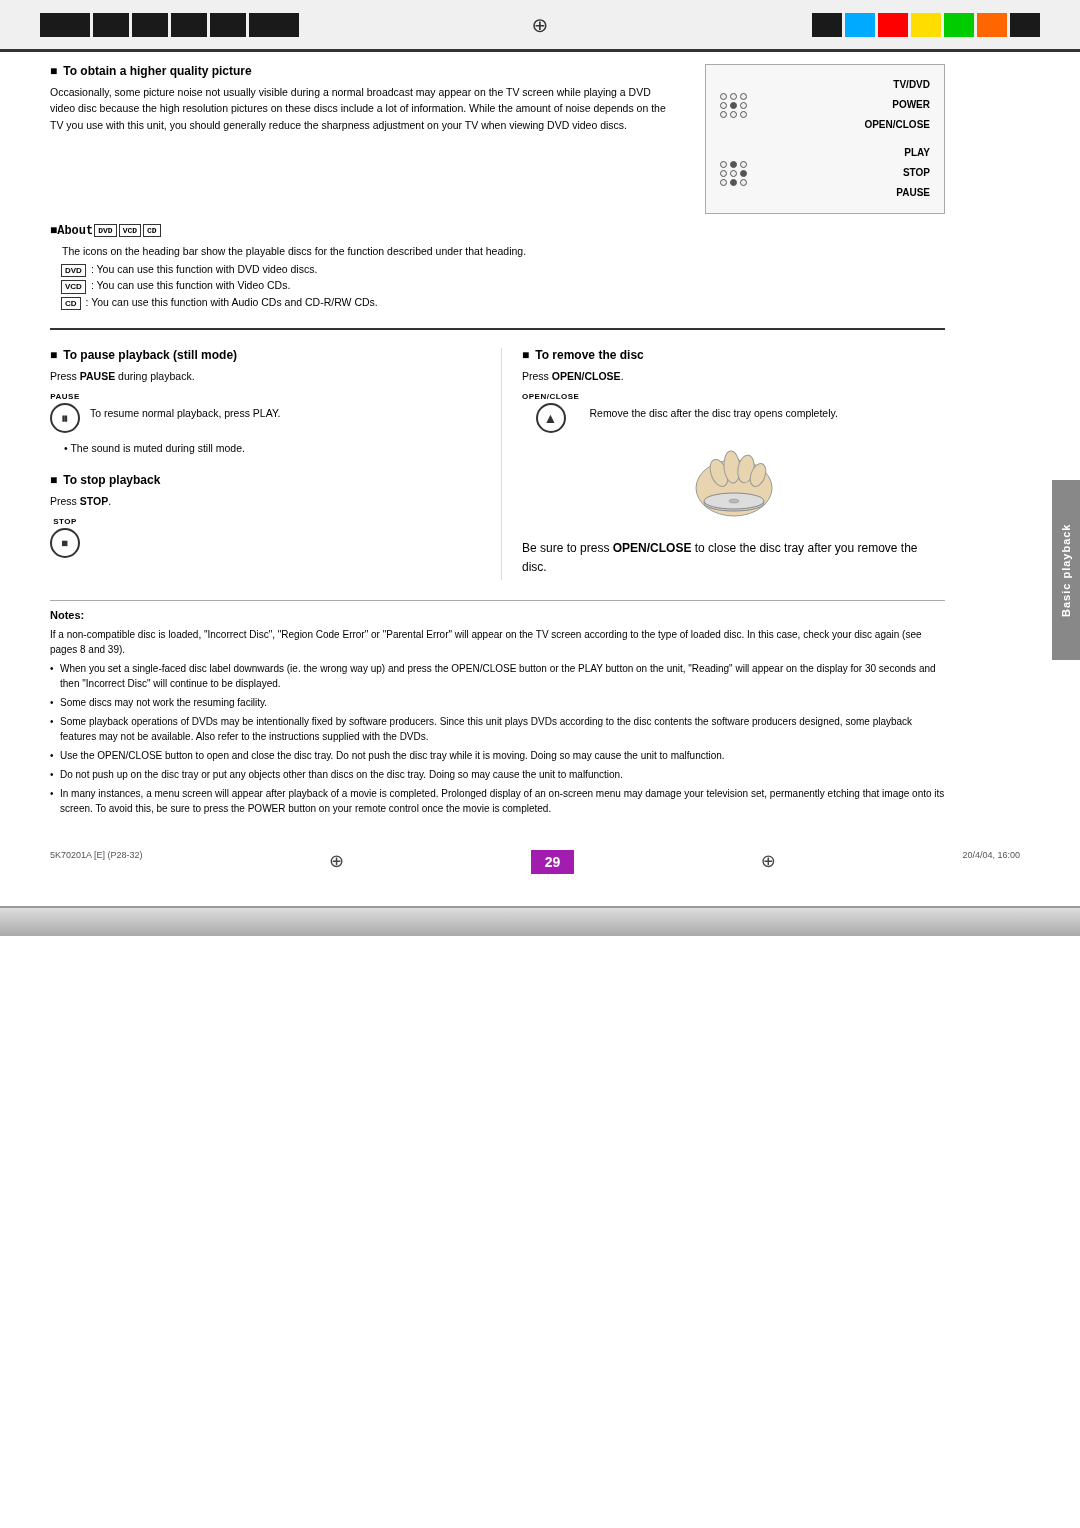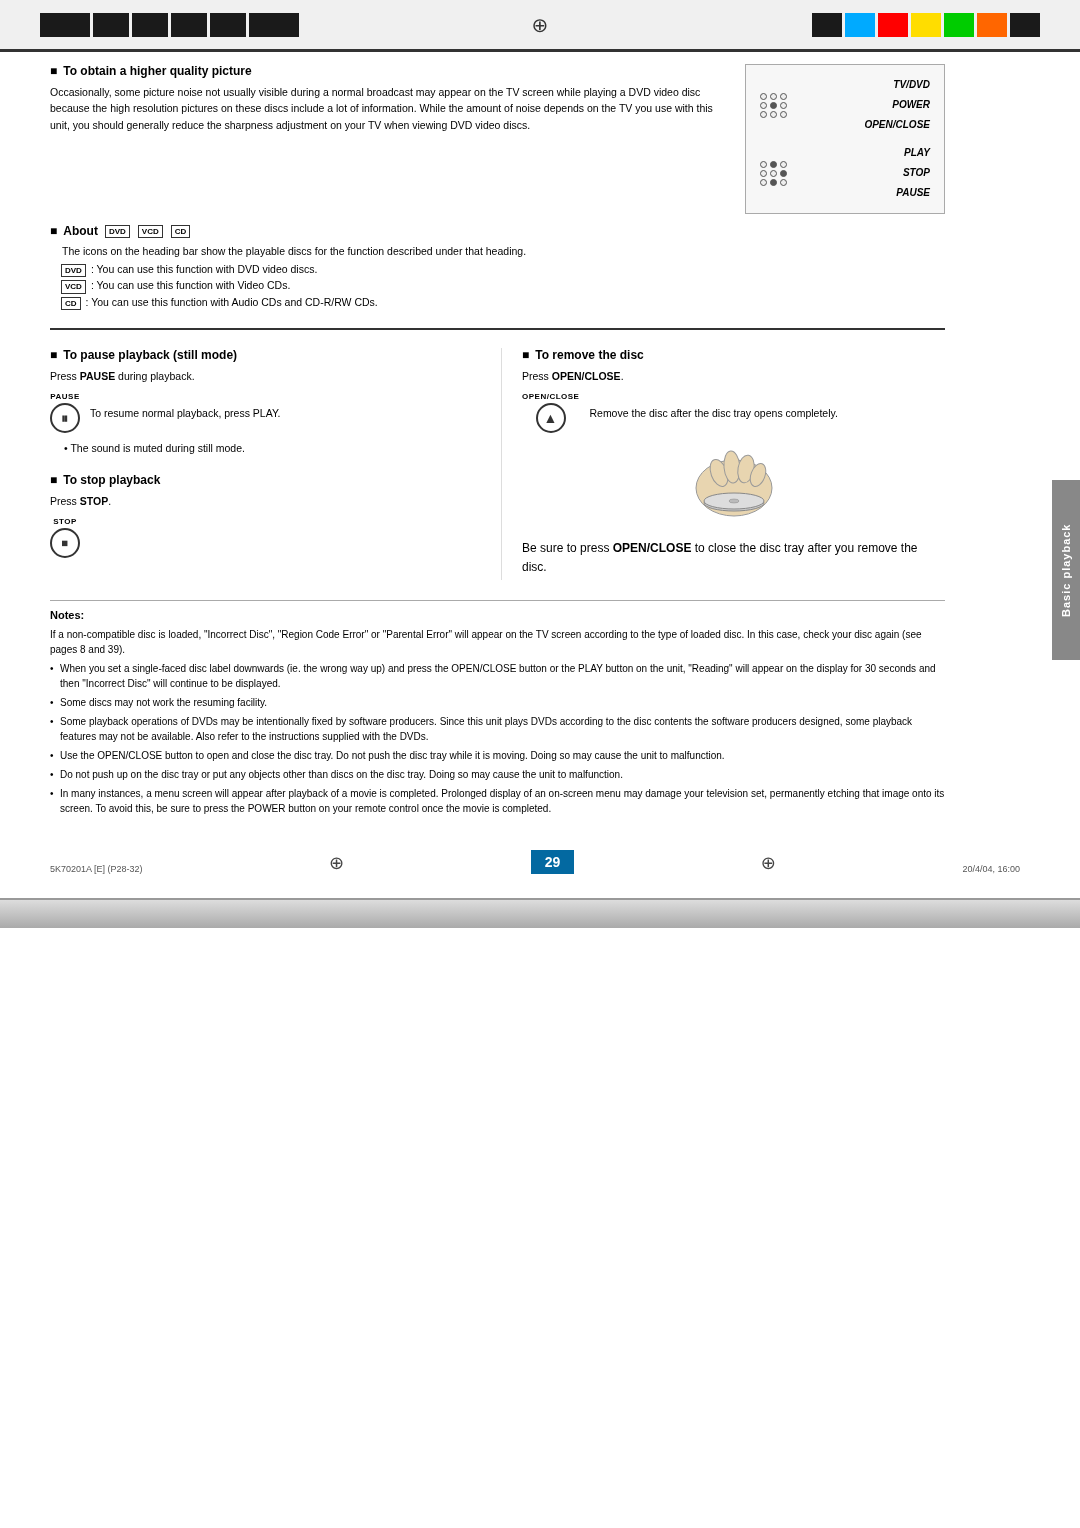--- a/index.html
+++ b/index.html
@@ -68,22 +68,22 @@
 
     
     .about-section {
       margin-top: 10px;
     }
     .about-heading {
       font-size: 12px;
       font-weight: bold;
       margin-bottom: 5px;
       display: flex;
-      align-items: flex-end;
-      gap: 6px;
+      align-items: flex-start;
+      font-family: Liberation Mono, monospace;
     }
     .about-heading::before {
       content: '■';
     }
     .disc-badge {
       display: inline-block;
       border: 1px solid #333;
       font-size: 8px;
       padding: 0 3px;
       margin: 0 1px;
@@ -188,30 +188,30 @@
       content: '';
     }
     .note-item.first {
       padding-left: 0;
     }
 
     
     .page-footer {
       display: flex;
       justify-content: space-between;
-      align-items: flex-end;
-      padding: 10px 60px 24px 50px;
+      align-items: flex-start;
+      padding: 10px 60px 32px 50px;
       margin-top: 10px;
     }
     .page-footer-left {
       font-size: 9px;
       color: #555;
     }
     .page-number-box {
-      background: #0369a1;
+      background: #a21caf;
       color: #fff;
       font-size: 14px;
       font-weight: bold;
       padding: 4px 14px;
       min-width: 40px;
       text-align: center;
     }
     .page-footer-right {
       font-size: 9px;
       color: #555;
@@ -262,21 +262,21 @@
       padding: 12px 55px 10px 50px;
       max-width: 1000px;
     }
 
     .two-col-top {
       display: flex;
       align-items: flex-start;
       gap: 30px;
     }
     .col-text { flex: 1; }
-    .col-remote { width: 200px; flex-shrink: 0; font-style: italic; }
+    .col-remote { width: 240px; flex-shrink: 0; }
 
     .middle-grid {
       display: flex;
       gap: 28px;
     }
     .grid-left { flex: 1; }
     .grid-right { flex: 1; padding-left: 20px; border-left: 1px solid #ddd; }
   </style>
 </head>
 <body>

